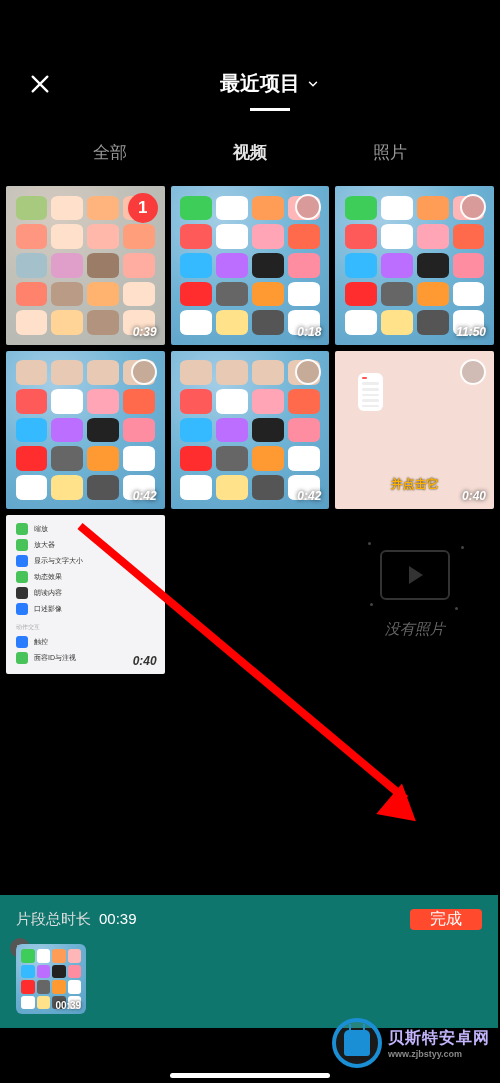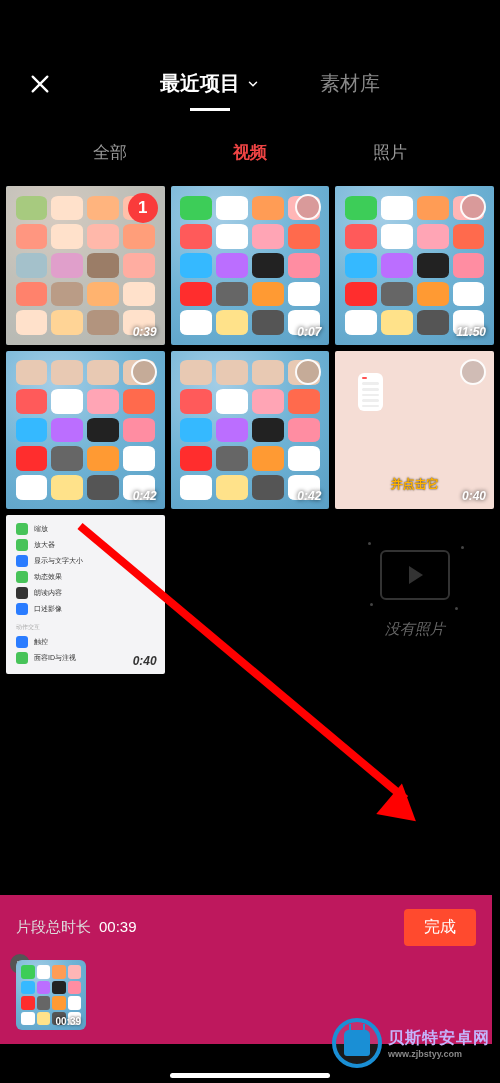--- a/index.html
+++ b/index.html
@@ -60,21 +60,21 @@
       display: flex;
       justify-content: space-around;
       padding: 20px 40px 18px 40px;
       font-size: 17px;
     }
     .filter-tab {
       color: #999;
       cursor: pointer;
       padding: 4px 8px;
     }
-    .filter-tab.active { color: #ef4444; font-weight: 600; }
+    .filter-tab.active { color: #e5e5e5; font-weight: 600; }
     .grid {
       display: grid;
       grid-template-columns: repeat(3, 1fr);
       gap: 6px;
       padding: 0 6px;
     }
     .thumb {
       position: relative;
       aspect-ratio: 1;
       background: #222;
@@ -212,39 +212,39 @@
       width: 0; height: 0;
       border-left: 35px solid #f00;
       border-top: 20px solid transparent;
       border-bottom: 20px solid transparent;
       transform: rotate(40deg);
       z-index: 10;
       pointer-events: none;
     }
     .bottom-bar {
       position: absolute;
-      left: 0; right: 8px;
+      left: 0; right: 2px;
       top: 895px;
       padding: 14px 16px;
-      background: #be185d;
+      background: #0f766e;
     }
     .bot-row1 {
       display: flex;
       align-items: center;
       justify-content: space-between;
       margin-bottom: 14px;
     }
     .total-wrap { display: flex; gap: 8px; font-size: 15px; align-items: baseline; }
     .total-lbl { color: #ddd; }
     .total-val { color: #fff; font-weight: 500; }
     .done-btn {
       background: #ff4a2e;
       color: #fff;
       border: none;
-      padding: 8px 20px;
+      padding: 0 20px;
       border-radius: 4px;
       font-size: 16px;
       cursor: pointer;
     }
     .sel-thumb-wrap { position: relative; width: 70px; }
     .sel-thumb {
       width: 70px;
       height: 70px;
       border-radius: 6px;
       background: radial-gradient(circle at 30% 20%, #a3cde6, #6fb3d5 50%, #5a9fc5);
@@ -364,23 +364,20 @@
         <path d="M4 4 L20 20 M20 4 L4 20" stroke="#fff" stroke-width="2.5" stroke-linecap="round"></path>
       </svg>
   </div>
   <div class="header-tabs">
     <div class="header-tab active">
       <span>最近项目</span>
       <svg class="chevron-down" viewBox="0 0 24 24">
           <path d="M6 9 L12 15 L18 9" stroke="#fff" stroke-width="2.5" fill="none" stroke-linecap="round"></path>
         </svg>
     </div>
-    <div class="header-tab">
-      <span>素材库</span>
-    </div>
   </div>
 </div>
 
 <div class="filter-tabs">
   <div class="filter-tab">全部</div>
   <div class="filter-tab active">视频</div>
   <div class="filter-tab">照片</div>
 </div>
 
 <div class="grid">
@@ -429,21 +426,21 @@
       <div class="app-ico" style="background:#ff2d2d"></div>
         <div class="app-ico" style="background:#666"></div>
         <div class="app-ico" style="background:#ff9a33"></div>
         <div class="app-ico" style="background:#fff"></div>
       <div class="app-ico" style="background:#fff"></div>
         <div class="app-ico" style="background:#ffe28a"></div>
         <div class="app-ico" style="background:#555"></div>
         <div class="app-ico" style="background:#fff"></div>
     </div>
     <div class="select-circle"></div>
-    <div class="duration">0:07</div>
+    <div class="duration">0:18</div>
   </div>
 
   <div class="thumb blue">
     <div class="thumb-inner">
       <div class="app-ico" style="background:#3dcd58"></div>
         <div class="app-ico" style="background:#fff"></div>
         <div class="app-ico" style="background:#ff9c55"></div>
         <div class="app-ico" style="background:#ffb6b6"></div>
       <div class="app-ico" style="background:#ff5a5a"></div>
         <div class="app-ico" style="background:#fff"></div>

